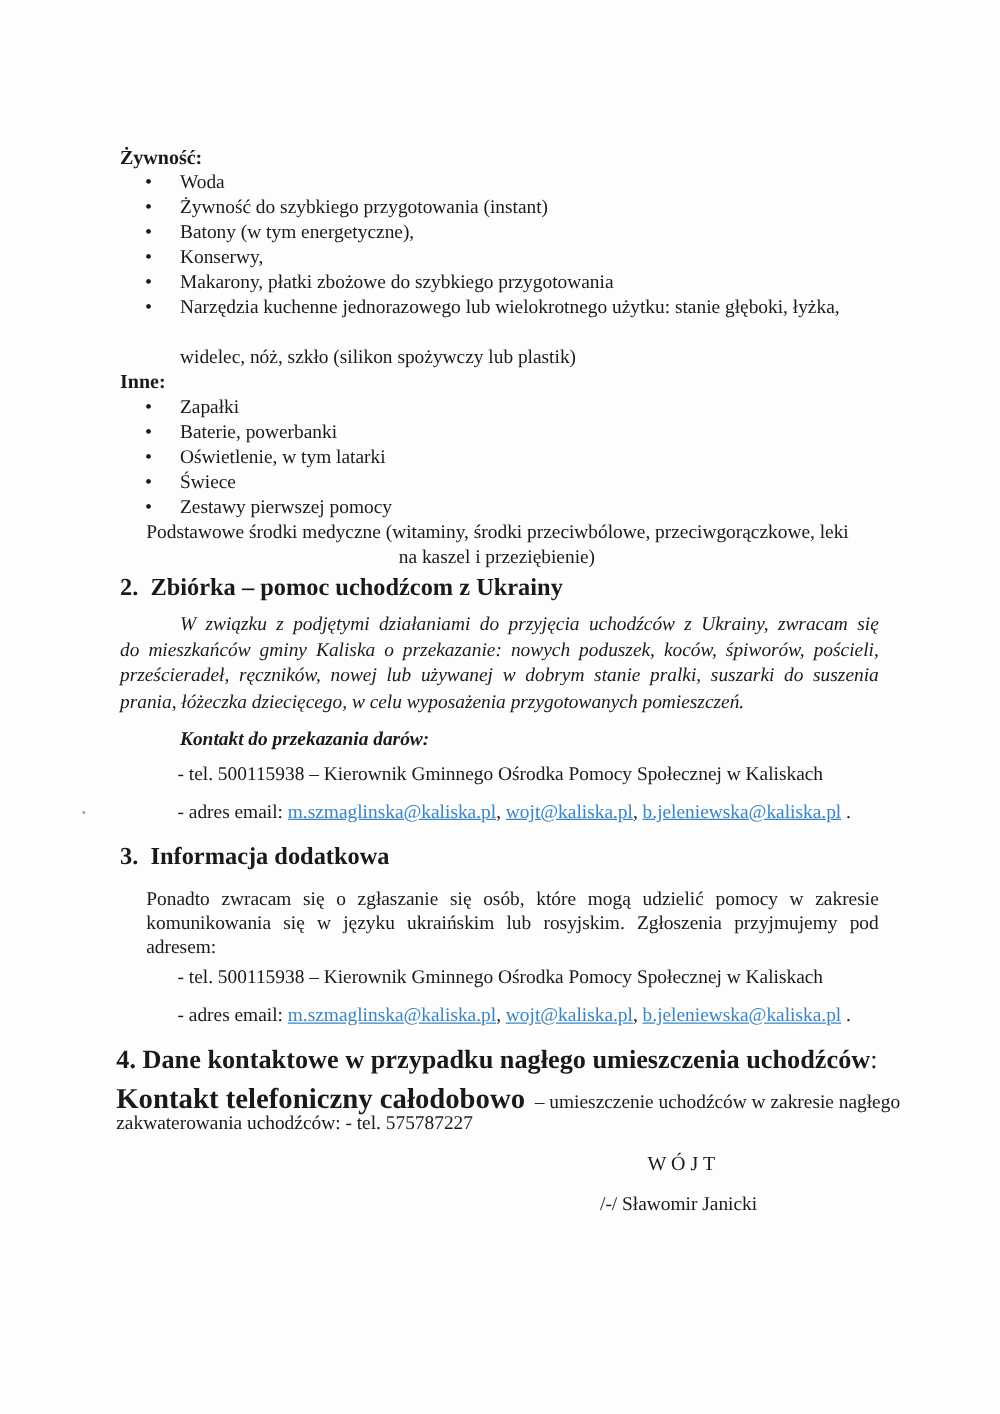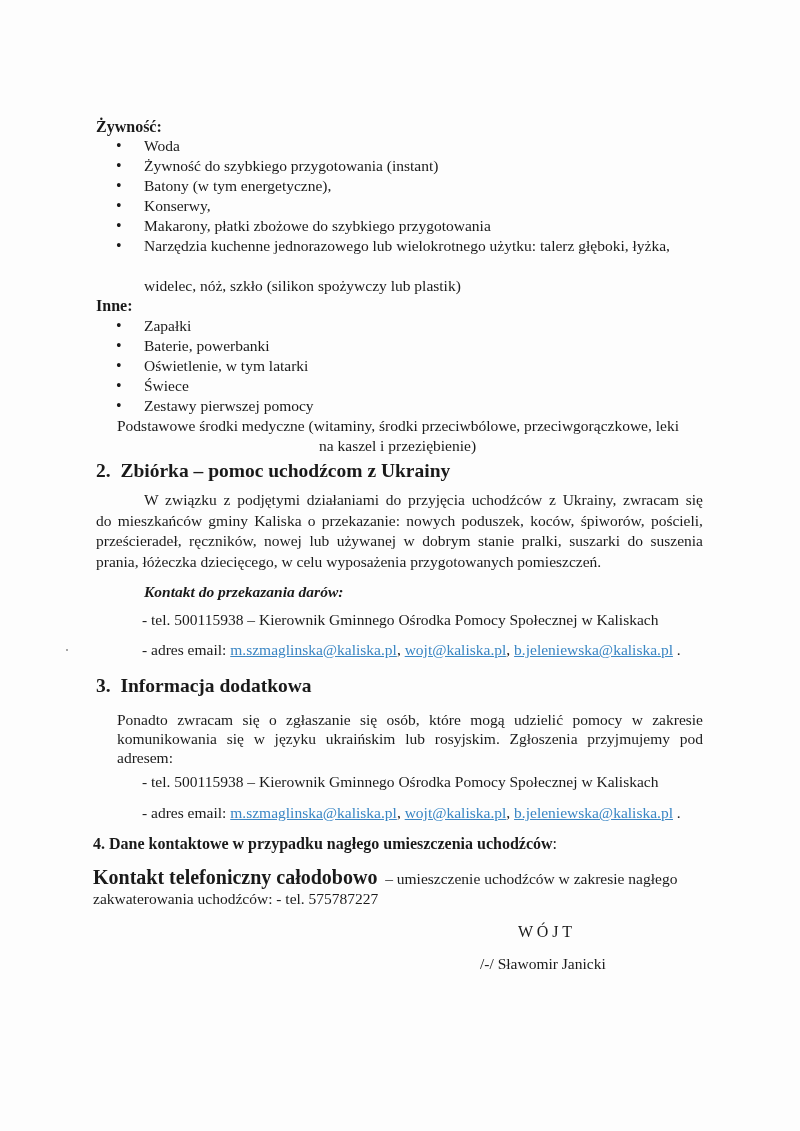--- a/index.html
+++ b/index.html
@@ -19,40 +19,40 @@
 </head>
 <body>
 
 <div class="abs bold" style="left:96px; top:118px; font-size:16px;">Żywność:</div>
 <ul class="bullet-list" style="top:136px;">
   <li>Woda</li>
   <li>Żywność do szybkiego przygotowania (instant)</li>
   <li>Batony (w tym energetyczne),</li>
   <li>Konserwy,</li>
   <li>Makarony, płatki zbożowe do szybkiego przygotowania</li>
-  <li>Narzędzia kuchenne jednorazowego lub wielokrotnego użytku: talerz głęboki, łyżka,</li>
+  <li>Narzędzia kuchenne jednorazowego lub wielokrotnego użytku: stanie głęboki, łyżka,</li>
 </ul>
 <div class="abs" style="left:144px; top:276px; line-height:20px;">widelec, nóż, szkło (silikon spożywczy lub plastik)</div>
 
 <div class="abs bold" style="left:96px; top:297px; font-size:16px;">Inne:</div>
 <ul class="bullet-list" style="top:316px;">
   <li>Zapałki</li>
   <li>Baterie, powerbanki</li>
   <li>Oświetlenie, w tym latarki</li>
   <li>Świece</li>
   <li>Zestawy pierwszej pomocy</li>
 </ul>
 <div class="abs" style="left:117px; top:416px; line-height:20px;">Podstawowe środki medyczne (witaminy, środki przeciwbólowe, przeciwgorączkowe, leki</div>
 <div class="abs" style="left:319px; top:436px; line-height:20px;">na kaszel i przeziębienie)</div>
 
 <div class="abs h2" style="left:96px; top:460px;">
   <span>2.</span>&nbsp;
   <span class="u">Zbiórka – pomoc uchodźcom z Ukrainy</span>
 </div>
-<div class="para" style="left:96px; top:490px; width:607px;">
+<div class="para" style="left:96px; top:490px; width:607px;font-style:italic;">
   <div style="text-indent:48px; text-align-last:justify;">W związku z podjętymi działaniami do przyjęcia uchodźców z Ukrainy, zwracam się</div>
   <div style="text-align-last:justify;">do mieszkańców gminy Kaliska o przekazanie:  nowych poduszek, koców, śpiworów, pościeli,</div>
   <div style="text-align-last:justify;">prześcieradeł, ręczników, nowej lub używanej w dobrym stanie pralki, suszarki do suszenia</div>
   <div>prania, łóżeczka dziecięcego, w celu wyposażenia przygotowanych pomieszczeń.</div>
 </div>
 <div class="abs bold u" style="left:144px; top:583px; font-style:italic;">Kontakt do przekazania darów:</div>
 <div class="abs" style="left:142px; top:611px;">-  tel. 500115938 – Kierownik Gminnego Ośrodka Pomocy Społecznej w Kaliskach</div>
 <div class="abs" style="left:142px; top:641px;">
   <span>- adres email: </span><a class="link">m.szmaglinska@kaliska.pl</a><span>, </span><a class="link">wojt@kaliska.pl</a><span>, </span><a class="link">b.jeleniewska@kaliska.pl</a><span> .</span>
 </div>
@@ -65,23 +65,23 @@
 <div class="para" style="left:117px; top:710px; width:586px; line-height:19px;">
   <div style="text-align-last:justify;">Ponadto zwracam się o zgłaszanie się osób, które mogą udzielić pomocy w zakresie</div>
   <div style="text-align-last:justify;">komunikowania się w języku ukraińskim lub rosyjskim. Zgłoszenia przyjmujemy pod</div>
   <div>adresem:</div>
 </div>
 <div class="abs" style="left:142px; top:773px;">-  tel. 500115938 – Kierownik Gminnego Ośrodka Pomocy Społecznej w Kaliskach</div>
 <div class="abs" style="left:142px; top:804px;">
   <span>- adres email: </span><a class="link">m.szmaglinska@kaliska.pl</a><span>, </span><a class="link">wojt@kaliska.pl</a><span>, </span><a class="link">b.jeleniewska@kaliska.pl</a><span> .</span>
 </div>
 
-<div class="abs" style="left:93px; top:835px; font-size:16px; font-weight:bold;">
+<div class="abs" style="left:93px; top:835px; font-size:21px; font-weight:bold;">
   <span>4.</span>
   <span class="u">Dane kontaktowe w przypadku nagłego umieszczenia uchodźców</span><span style="font-weight:normal;">:</span>
 </div>
 <div class="abs" style="left:93px; top:866px;">
-  <span class="u" style="font-weight:bold; font-size:20px;">Kontakt telefoniczny całodobowo</span><span style="white-space:pre;">  – umieszczenie uchodźców w zakresie nagłego</span>
+  <span class="u" style="font-weight:bold; font-size:23px;">Kontakt telefoniczny całodobowo</span><span style="white-space:pre;">  – umieszczenie uchodźców w zakresie nagłego</span>
 </div>
 <div class="abs" style="left:93px; top:890px;">zakwaterowania uchodźców:  - tel. 575787227</div>
 
 <div class="abs" style="left:518px; top:923px; font-size:16px;">W Ó J T</div>
 <div class="abs" style="left:480px; top:955px;">/-/ Sławomir Janicki</div>
 
 </body></html>

